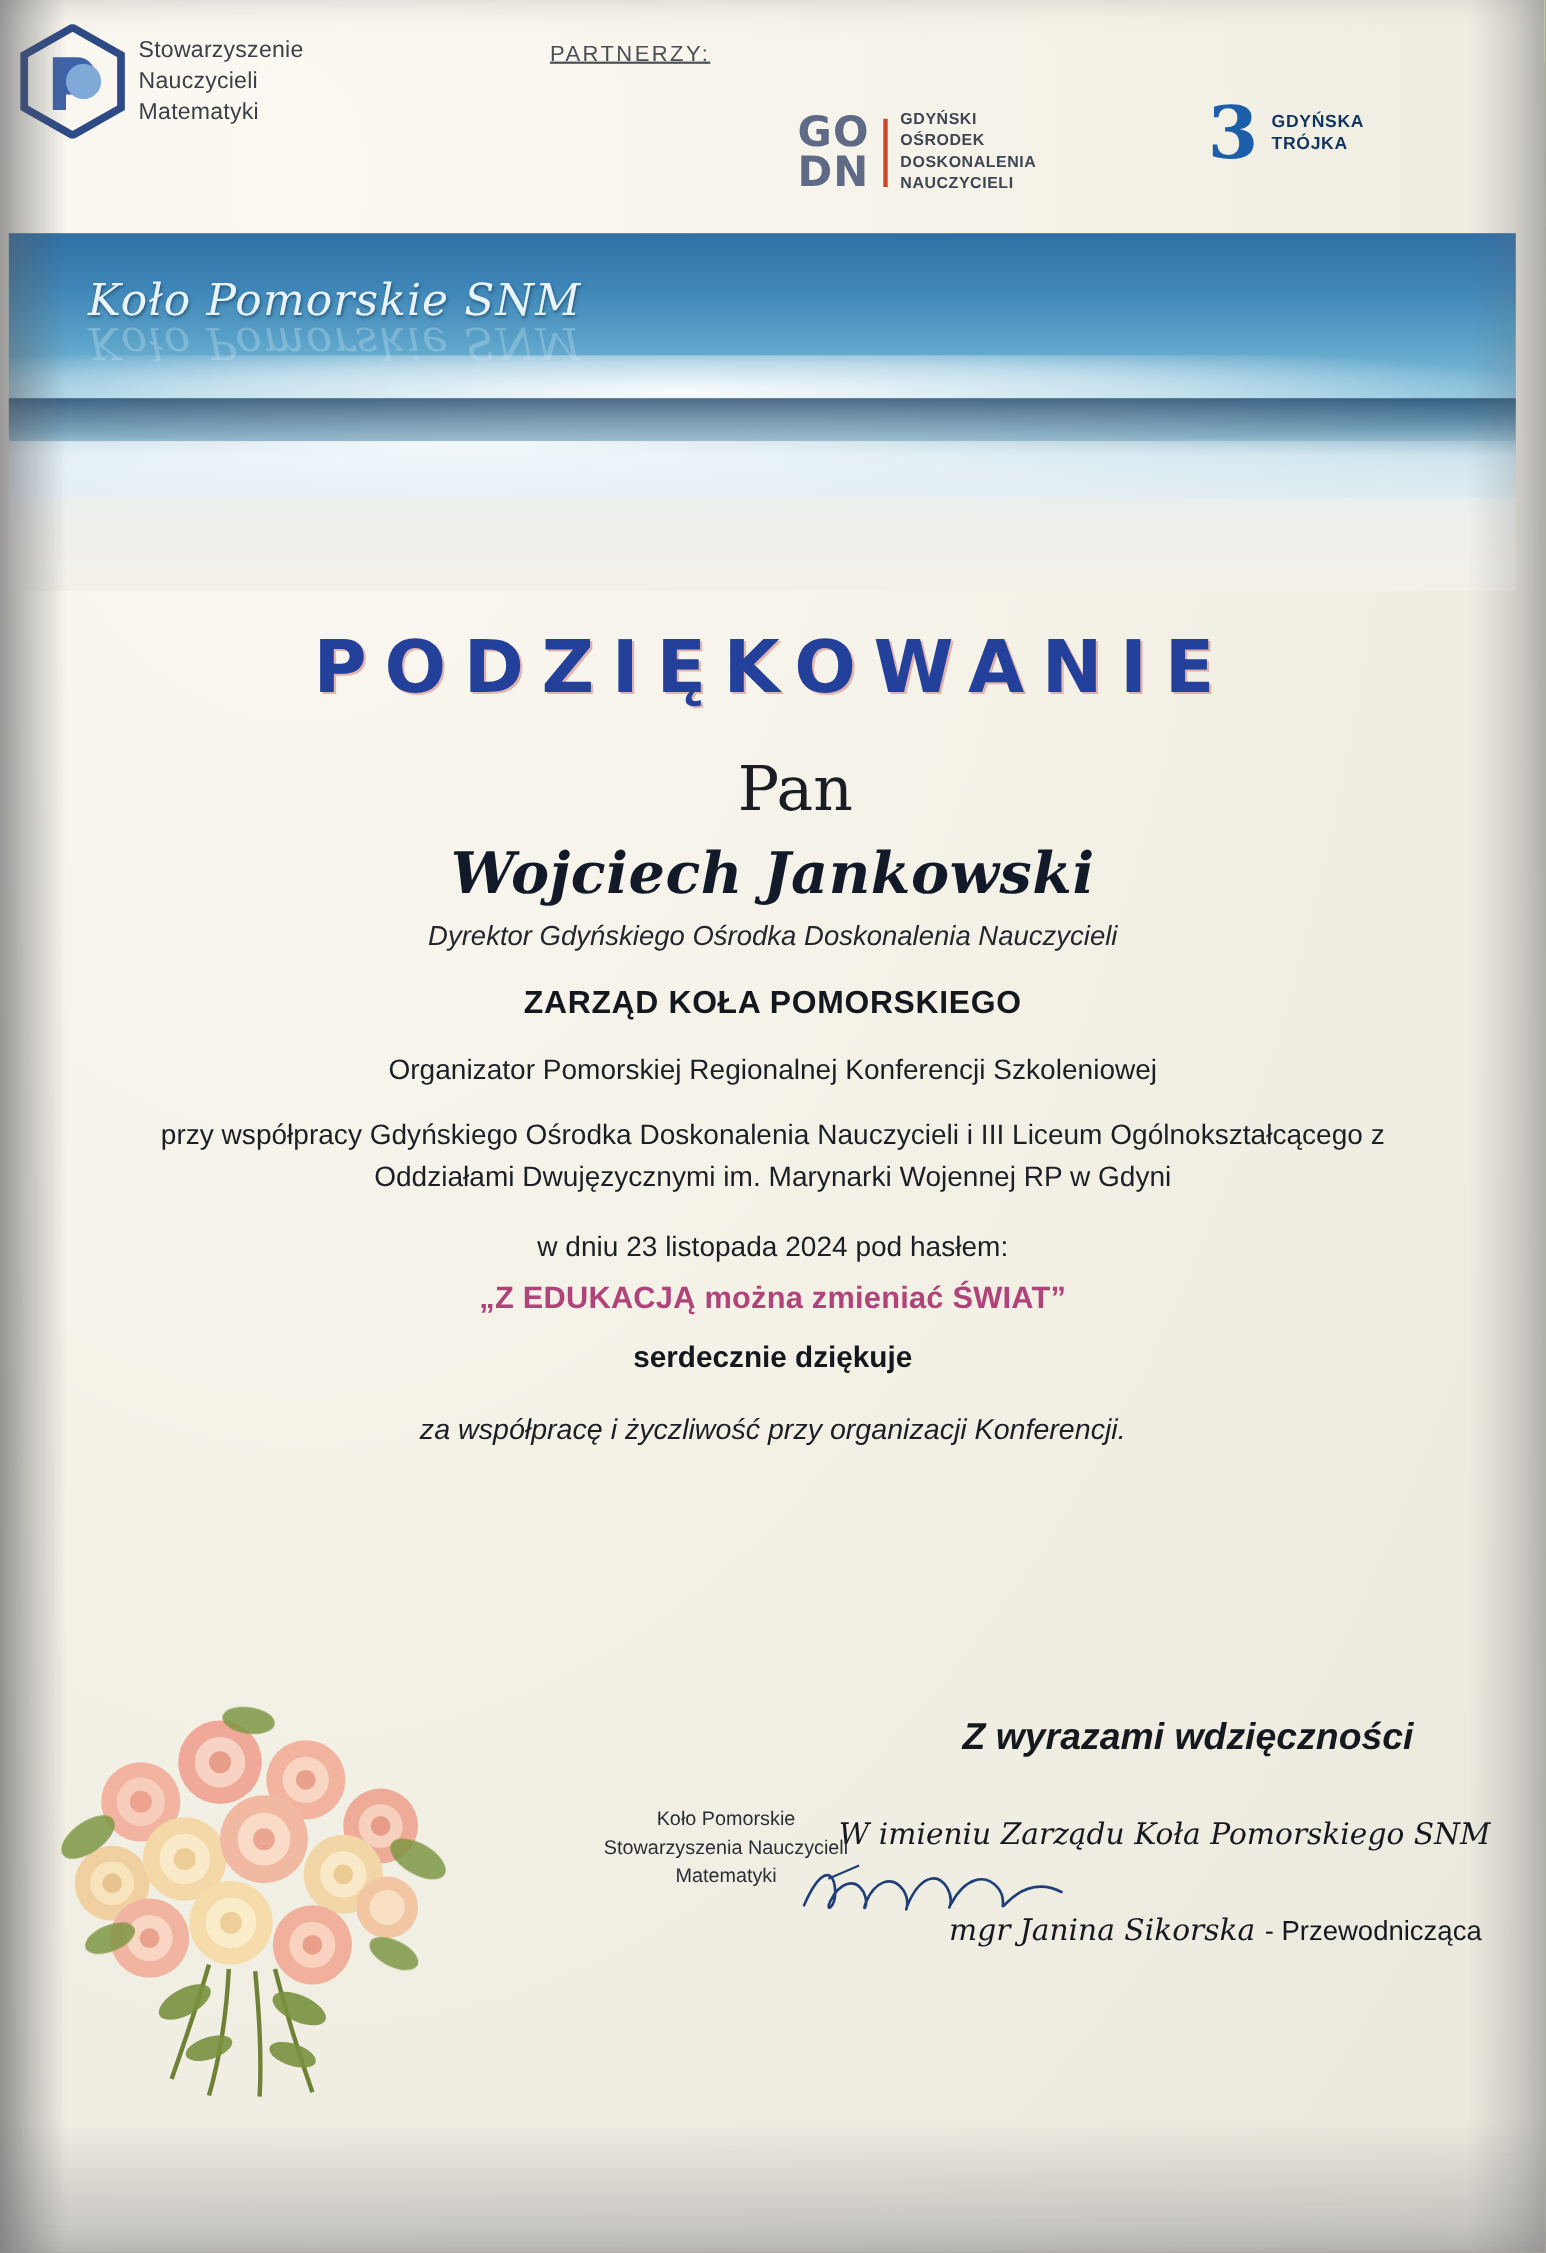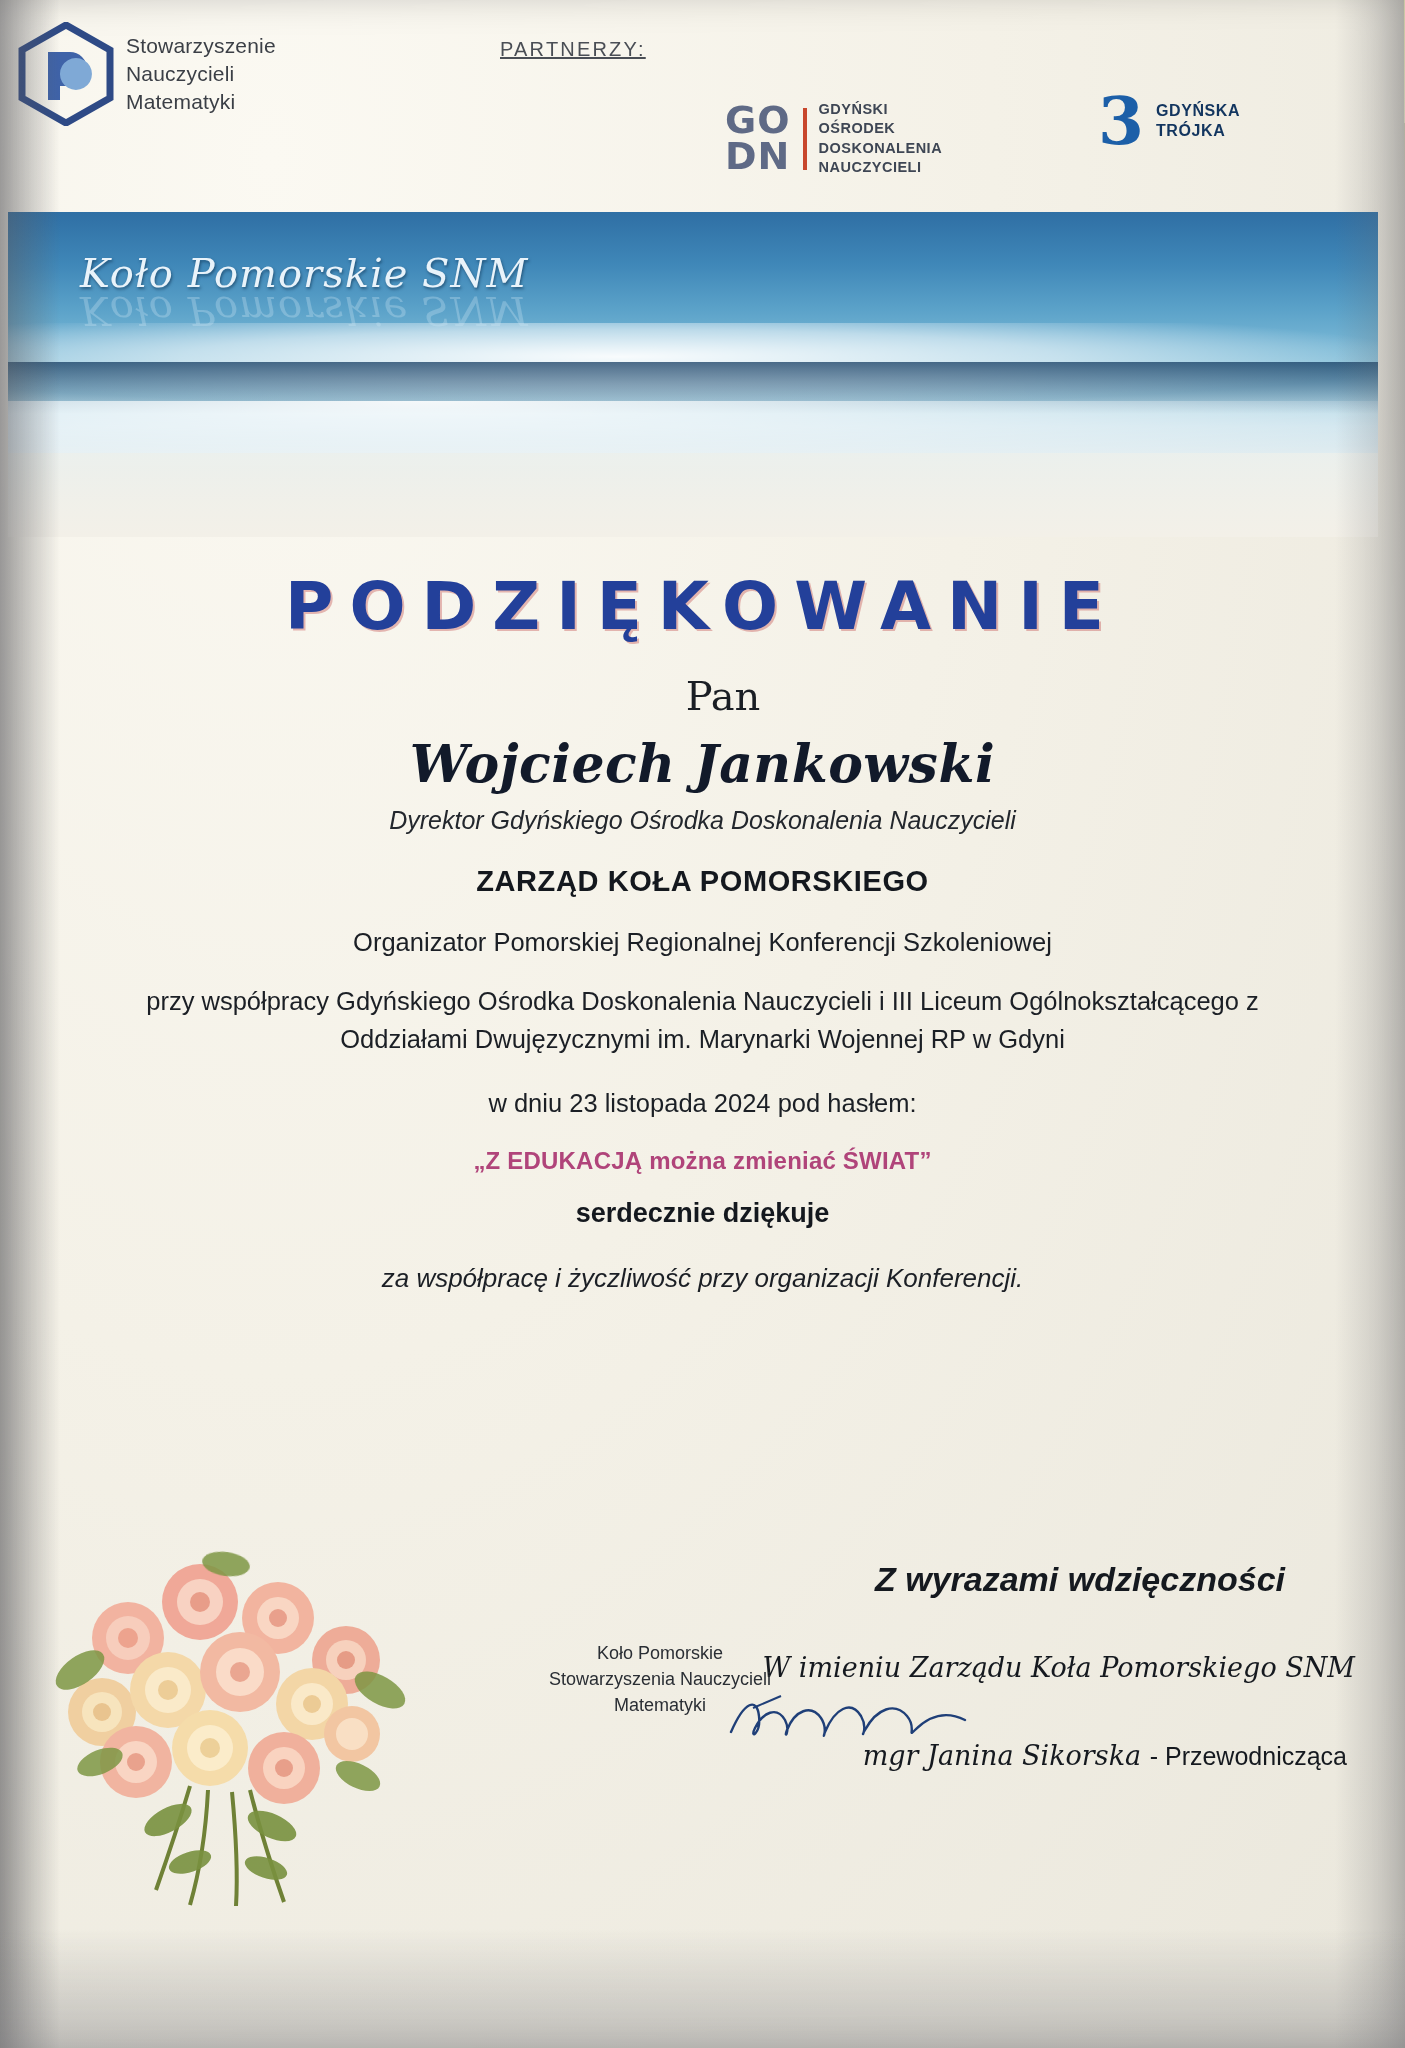--- a/index.html
+++ b/index.html
@@ -223,22 +223,22 @@
     font-family: "DejaVu Sans", sans-serif;
     font-weight: 700;
     font-size: 66px;
     letter-spacing: 16px;
     color: #23409a;
     margin: 28px 0 14px 0;
     text-shadow: 2px 2px 0 rgba(190,60,60,.35);
   }
   .pan {
     font-family: "DejaVu Serif", serif;
-    font-size: 40px;
-    margin-top: 28px;
+    font-size: 56px;
+    margin-top: 40px;
     color: #1a1e24;
     padding-left: 41px;
   }
   .name {
     font-family: "DejaVu Serif", serif;
     font-style: italic;
     font-weight: 700;
     font-size: 52px;
     margin-top: 14px;
     color: #121a2a;
@@ -267,22 +267,22 @@
   }
   .body-block {
     font-size: 25.5px;
     margin-top: 22px;
     line-height: 1.5;
     color: #1b1f25;
     padding: 0 80px;
   }
   .motto {
     font-weight: 700;
-    font-size: 24px;
-    margin-top: 26px;
+    font-size: 28px;
+    margin-top: 12px;
     color: #b0447a;
     letter-spacing: .2px;
   }
   .thanks {
     font-weight: 700;
     font-size: 27px;
     margin-top: 23px;
     color: #14181e;
   }
   .for-coop {

